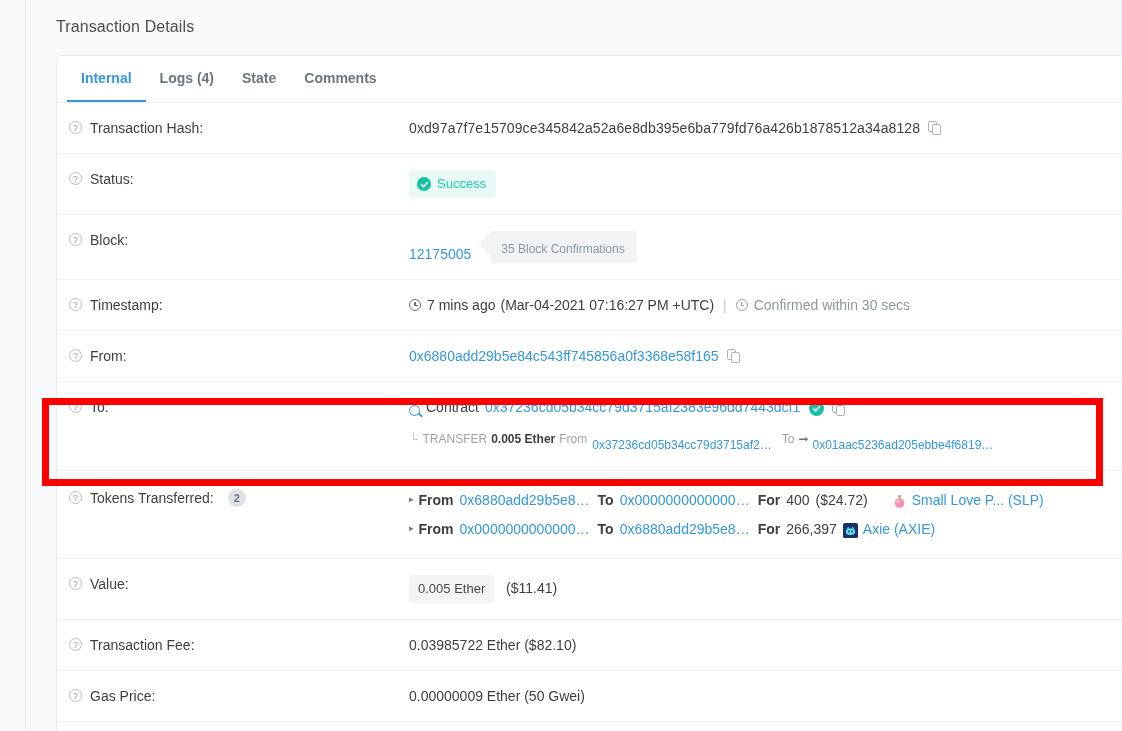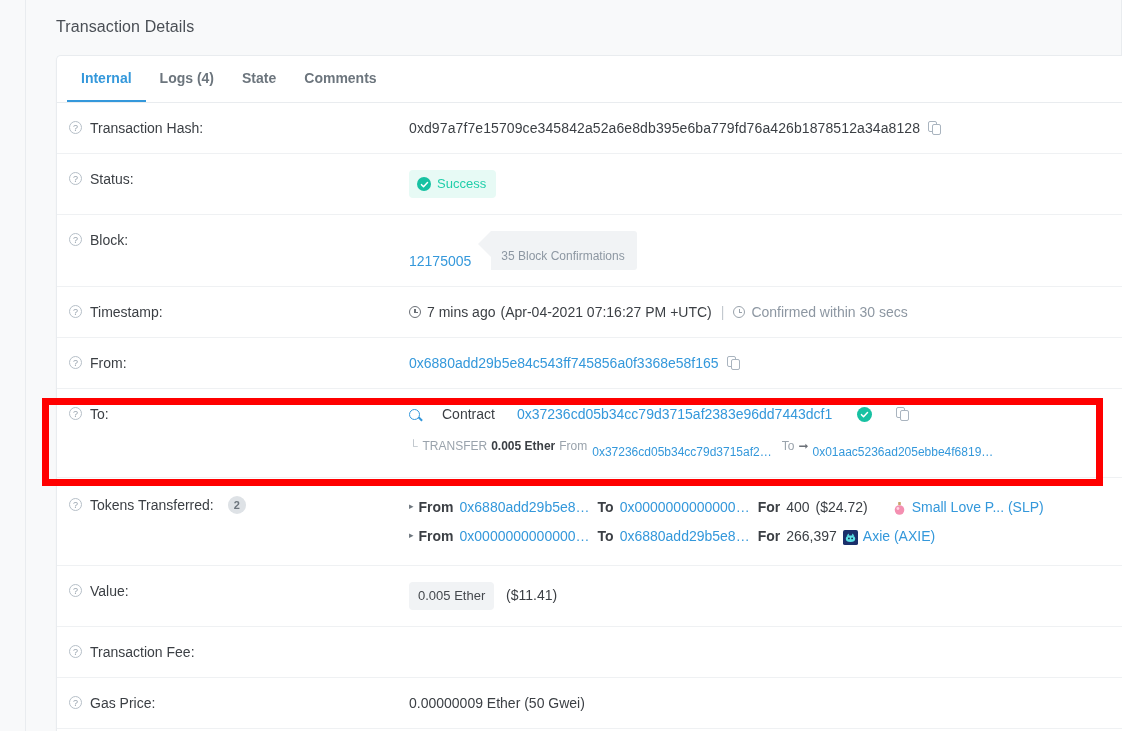--- a/index.html
+++ b/index.html
@@ -181,21 +181,21 @@
   .check-circle svg { display:block; }
 
   
   .blk-line { display: flex; align-items: flex-end; }
   .conf-badge {
     position: relative;
     margin-left: 20px;
     background: #f1f3f5;
     color: #8d97a2;
     font-size: 12px;
-    padding: 16px 12px 5px 10px;
+    padding: 9px 12px 5px 10px;
     border-radius: 0 3px 3px 0;
     white-space: nowrap;
   }
   .conf-badge::before {
     content: "";
     position: absolute;
     left: -13px; top: 0;
     width: 0; height: 0;
     border-top: 13px solid transparent;
     border-bottom: 13px solid transparent;
@@ -220,21 +220,21 @@
   .clock-ico::after {
     content: ""; position: absolute;
     left: 4.4px; top: 5px; width: 3.3px; height: 1.2px; background: #6b7077;
   }
   .clock-ico.muted { border-color: #9aa3ac; }
   .clock-ico.muted::before, .clock-ico.muted::after { background: #9aa3ac; }
   .sep-pipe { color: #c3c9cf; margin: 0 9px; }
   .muted-txt { color: #8d97a2; }
 
   
-  .to-main { display: flex; align-items: center; gap: 16px; }
+  .to-main { display: flex; align-items: flex-end; gap: 0; }
   .magnifier {
     display: inline-block;
     width: 11px; height: 11px;
     border: 1.5px solid #3498db;
     border-radius: 50%;
     position: relative;
     margin-right: 6px;
     vertical-align: -1px;
     box-sizing: border-box;
   }
@@ -417,21 +417,21 @@
     <div class="row">
       <div class="row-label">
         <span class="qmark">?</span>
         <span>Timestamp:</span>
       </div>
       <div class="row-value">
         <div class="ts-line">
           <span class="clock-ico"></span>
           <span>7 mins ago</span>
           <span style="width:5px"></span>
-          <span>(Apr-04-2021 07:16:27 PM +UTC)</span>
+          <span>(Mar-04-2021 07:16:27 PM +UTC)</span>
           <span class="sep-pipe">|</span>
           <span class="clock-ico muted"></span>
           <span class="muted-txt">Confirmed within 30 secs</span>
         </div>
       </div>
     </div>
 
     <div class="row">
       <div class="row-label">
         <span class="qmark">?</span>
@@ -534,20 +534,21 @@
         <span class="val-pill">0.005 Ether</span>
         <span>($11.41)</span>
       </div>
     </div>
 
     <div class="row">
       <div class="row-label">
         <span class="qmark">?</span>
         <span>Transaction Fee:</span>
       </div>
+      <div class="row-value">0.03985722 Ether ($82.10)</div>
     </div>
 
     <div class="row">
       <div class="row-label">
         <span class="qmark">?</span>
         <span>Gas Price:</span>
       </div>
       <div class="row-value">0.00000009 Ether (50 Gwei)</div>
     </div>
 

